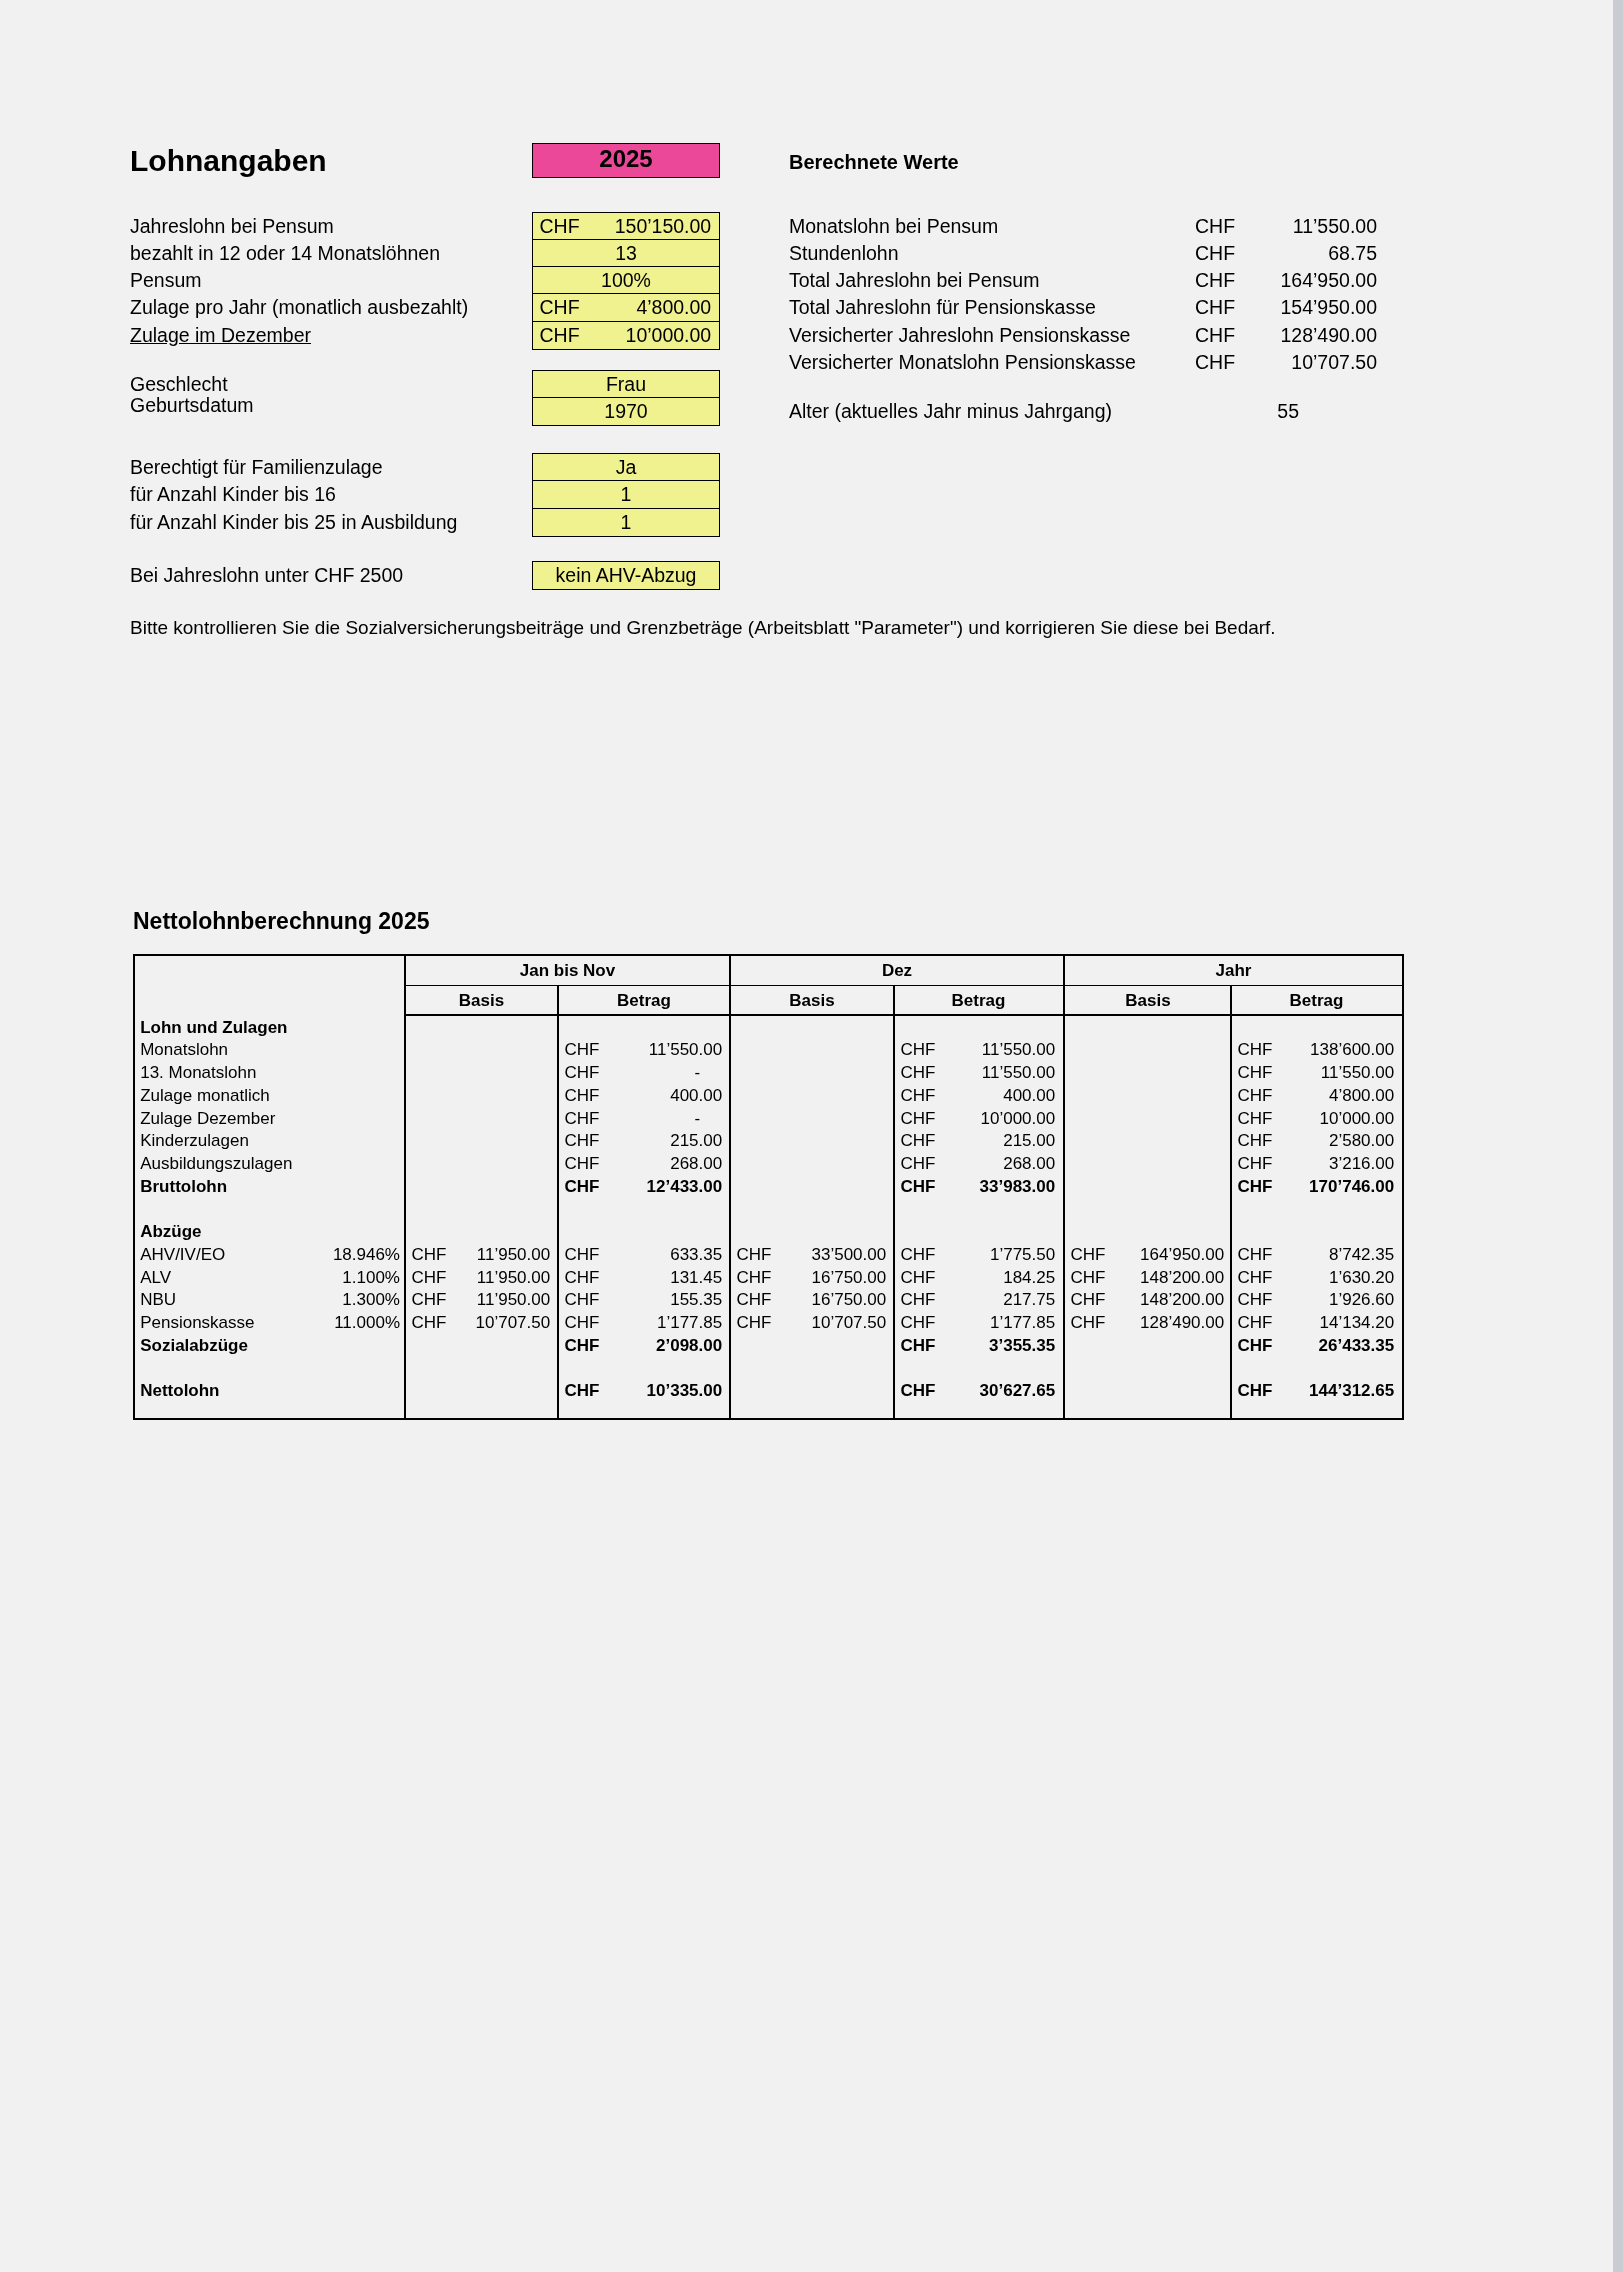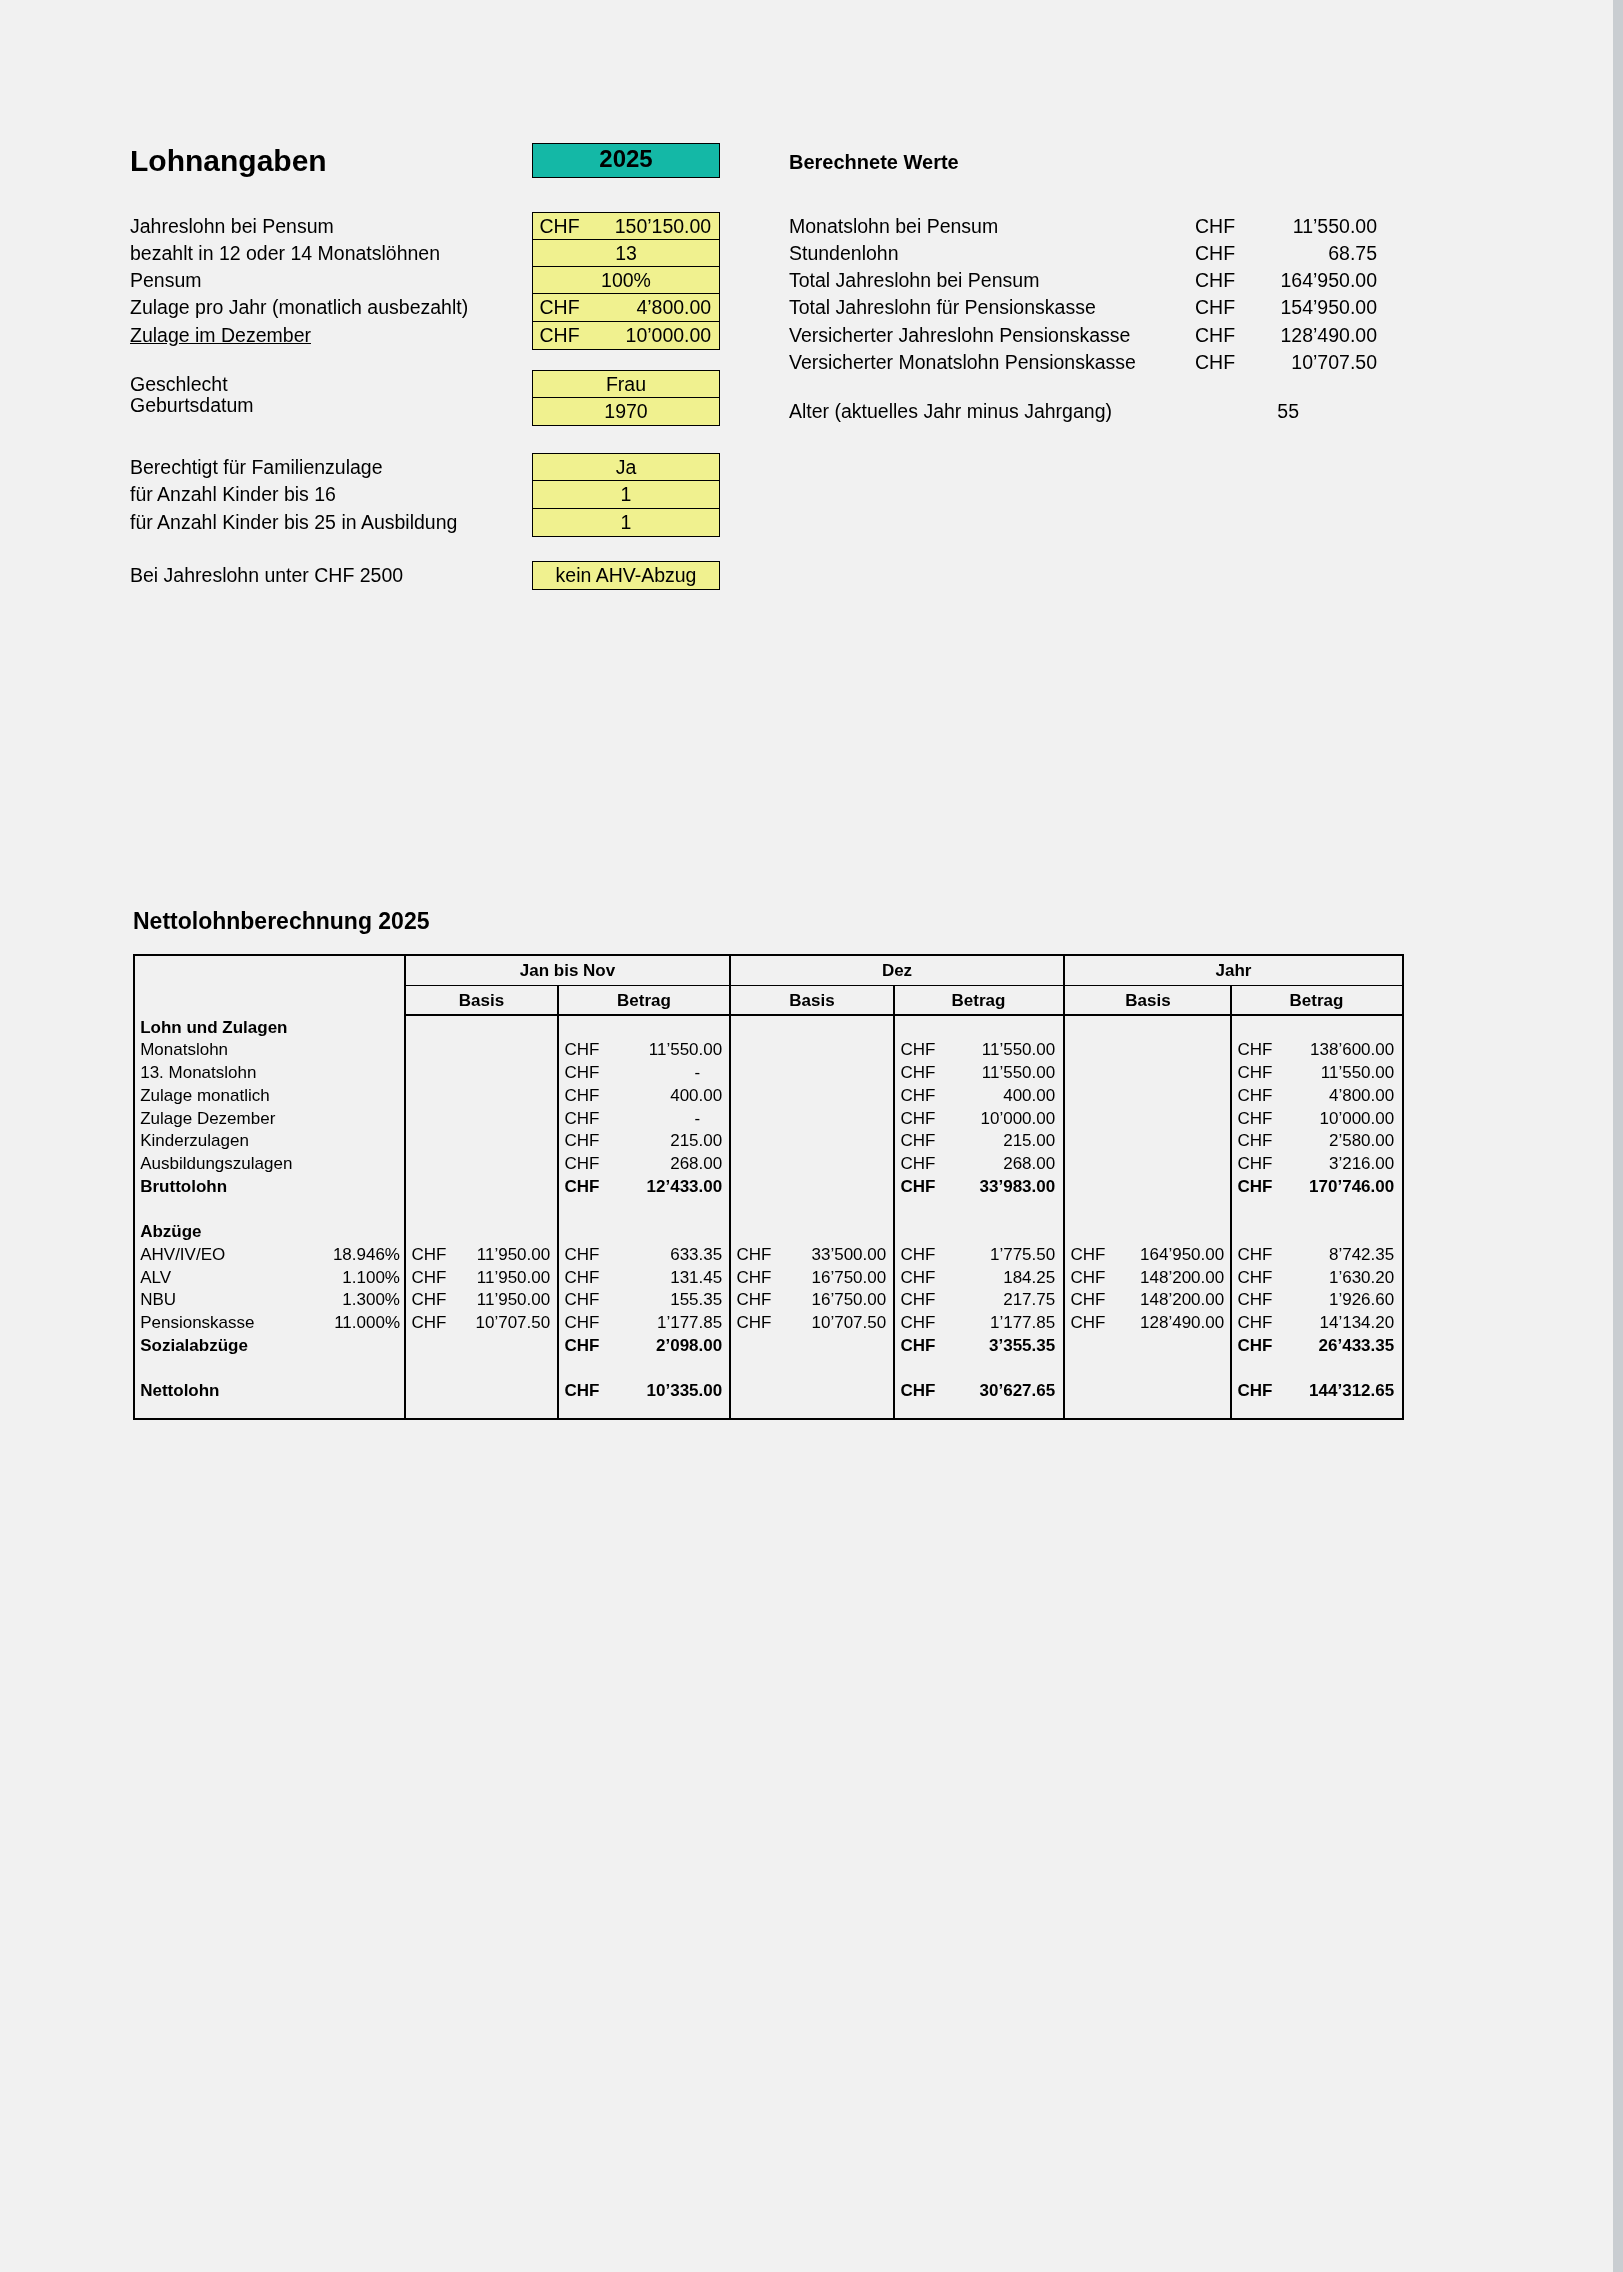--- a/index.html
+++ b/index.html
@@ -8,21 +8,21 @@
     background:#f1f1f1;color:#000;
     font-family:"Liberation Sans","DejaVu Sans",sans-serif;
   }
   .page{position:absolute;inset:0;}
   .edge-strip{position:absolute;right:0;top:0;width:10.4px;height:2273px;background:#c9cdd1;}
 
   
   .main-title{position:absolute;left:130px;top:143px;font-size:30px;font-weight:bold;line-height:35px;white-space:nowrap;}
   .year-box{
     position:absolute;left:532px;top:143px;width:188px;height:35px;
-    background:#14b8a6;border:1.9px solid #000;box-sizing:border-box;
+    background:#ec4899;border:1.9px solid #000;box-sizing:border-box;
     text-align:center;font-size:24px;font-weight:bold;line-height:30px;
   }
   .calc-title{position:absolute;left:789px;top:151px;font-size:20px;font-weight:bold;white-space:nowrap;}
 
   .lbl{position:absolute;left:130px;height:28.6px;line-height:28.6px;font-size:19.5px;white-space:nowrap;}
   .ybox{
     position:absolute;left:532px;width:188px;height:28.6px;
     background:#f0f18f;border:1.3px solid #000;box-sizing:border-box;
     font-size:19.5px;line-height:26px;
   }
@@ -128,20 +128,21 @@
         <span class="c-lbl">Versicherter Monatslohn Pensionskasse</span>
         <span class="c-chf">CHF</span>
         <span class="c-amt">10’707.50</span>
       </div>
       <div class="crow" style="top: 397px;">
         <span class="c-lbl">Alter (aktuelles Jahr minus Jahrgang)</span>
         <span class="c-amt age">55</span>
       </div>
     </div>
 
+  <div class="note">Bitte kontrollieren Sie die Sozialversicherungsbeiträge und Grenzbeträge (Arbeitsblatt "Parameter") und korrigieren Sie diese bei Bedarf.</div>
 
   <div class="net-title">Nettolohnberechnung 2025</div>
   <div class="ntable" id="net-table">
       <div class="vline" style="left: 269px;"></div>
       <div class="vline" style="left: 594px;"></div>
       <div class="vline" style="left: 928px;"></div>
       <div class="vline part" style="left: 422px;"></div>
       <div class="vline part" style="left: 758px;"></div>
       <div class="vline part" style="left: 1095px;"></div>
       <div class="hline" style="top: 28.6px;"></div>

